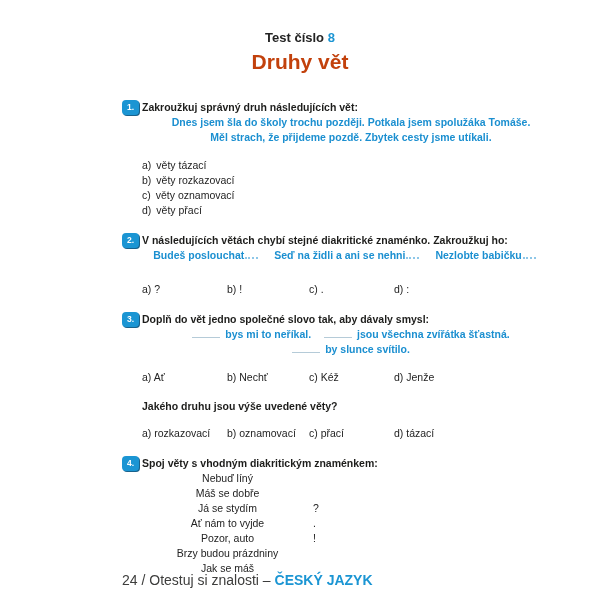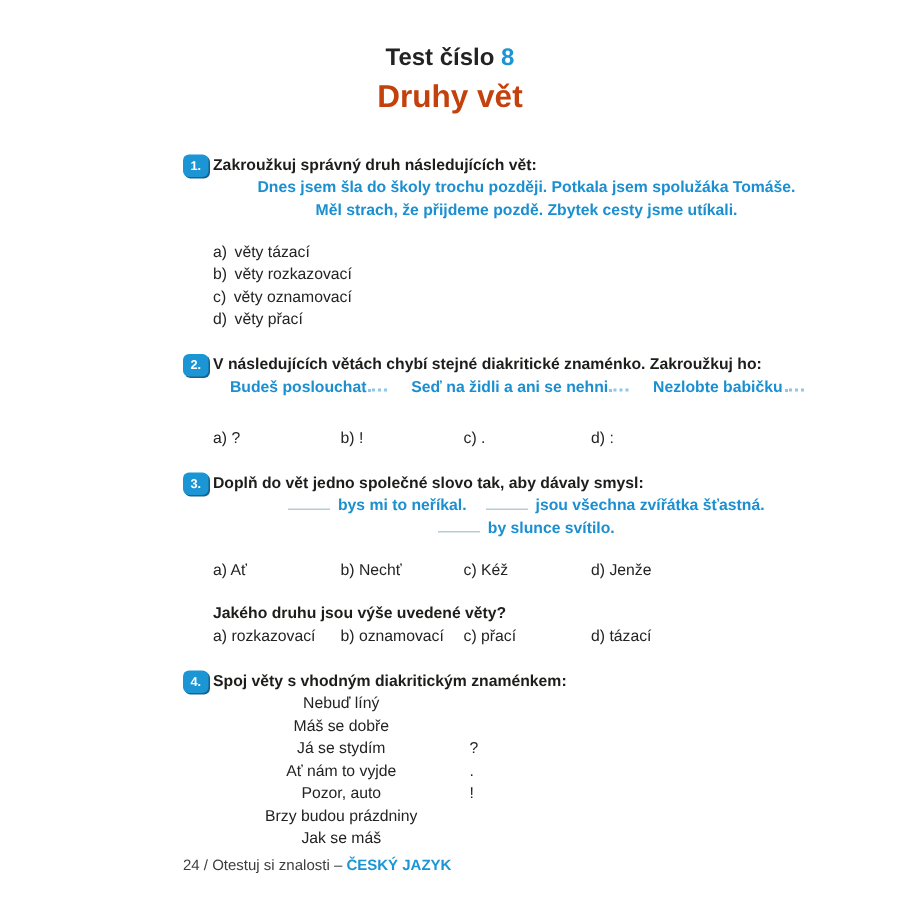--- a/index.html
+++ b/index.html
@@ -6,21 +6,21 @@
   html, body { margin: 0; padding: 0; }
   body {
     width: 600px; height: 600px;
     background: #ffffff;
     font-family: "Liberation Sans", sans-serif;
     color: #232323;
     position: relative;
     overflow: hidden;
   }
   .header { text-align: center; padding-top: 30px; }
-  .test-label { font-size: 16px; font-weight: bold; color: #232323; }
+  .test-label { font-size: 13px; font-weight: bold; color: #232323; }
   .test-label .num { color: #1b95d3; }
   .page-title { font-size: 21px; font-weight: bold; margin: 5px 0 0 0; color: #c2410c; }
 
   .content { margin-left: 122px; margin-right: 40px; }
 
   .question { position: relative; padding-left: 20px; font-size: 10.5px; line-height: 15px; }
   .q1 { margin-top: 26px; }
   .q2 { margin-top: 15px; }
   .q3 { margin-top: 13px; }
   .q4 { margin-top: 15px; }
@@ -35,21 +35,21 @@
     display: flex; align-items: center; justify-content: center;
     box-shadow: 1px 1px 0 #19628c;
   }
 
   .prompt { font-weight: bold; white-space: nowrap; color: #1d1d1b; margin-top: 15px; }
   .blue-line { color: #1b8fd0; font-weight: bold; white-space: nowrap; text-align: center; }
 
   .options-v { margin-top: 13px; }
   .opt .letter { display: inline-block; margin-right: 5px; }
 
-  .opt-row { display: flex; margin-top: 0; }
+  .opt-row { display: flex; margin-top: 12px; }
   .opt-row .col1 { width: 85px; }
   .opt-row .col2 { width: 82px; }
   .opt-row .col3 { width: 85px; }
   .opt-row .col4 { width: auto; }
   .q2 .opt-row { margin-top: 19px; }
   .q3 .opt-row.first { margin-top: 13px; }
   .sub-prompt { font-weight: bold; margin-top: 14px; white-space: nowrap; color: #1d1d1b; }
 
   .seg { margin-right: 13px; }
   .blank-dotted {
@@ -63,21 +63,21 @@
     margin-right: 5px;
   }
   .blank-solid.mid { margin-left: 10px; }
 
   .match-row { display: flex; text-align: center; }
   .match-text { width: 171px; }
   .match-mark { }
 
   .footer {
     position: absolute; left: 122px; top: 572px;
-    font-size: 10px; color: #3d3d3c;
+    font-size: 14px; color: #3d3d3c;
   }
   .footer .subject { color: #1b95d3; font-weight: bold; }
 </style>
 </head>
 <body>
 
 <div class="header">
   <div class="test-label">
     <span>Test číslo</span>
     <span class="num">8</span>

